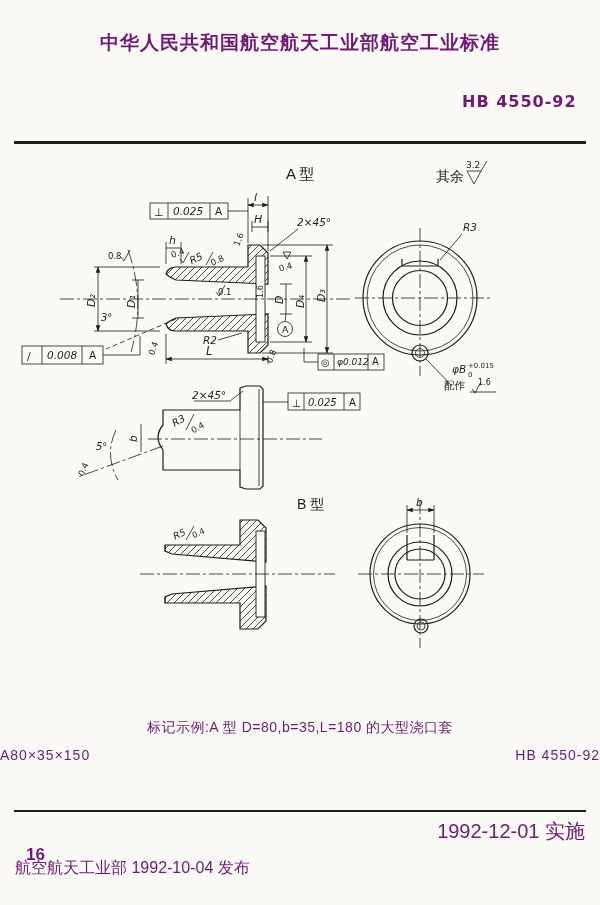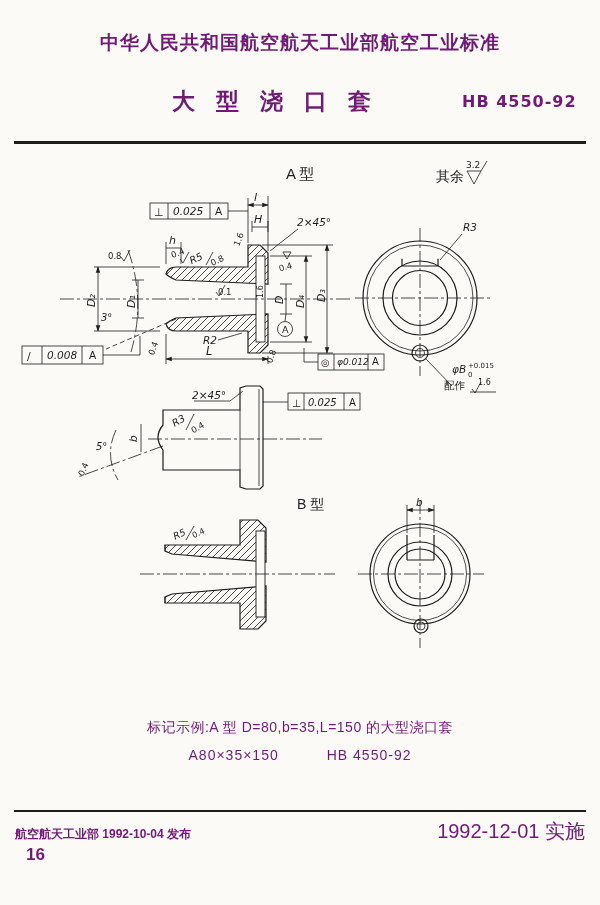--- a/index.html
+++ b/index.html
@@ -6,43 +6,42 @@
   .page{position:relative;width:600px;height:905px;background:#fbfaf7;overflow:hidden;
         font-family:"Liberation Sans", sans-serif;color:#701a75;}
   .abs{position:absolute;}
   .hdr1{top:30px;left:0;right:0;text-align:center;font-size:19px;font-weight:bold;letter-spacing:1px;}
   .title{top:86px;left:172px;font-size:23px;font-weight:bold;letter-spacing:21px;white-space:nowrap;}
   .stdcode{top:92px;left:462px;font-size:16px;font-weight:bold;letter-spacing:1px;
            font-family:"DejaVu Sans", sans-serif;}
   .rule-top{top:141px;left:14px;width:572px;height:3px;background:#1d1d1d;}
   .rule-bot{top:810px;left:14px;width:572px;height:2px;background:#1d1d1d;}
   .ex1{top:719px;left:0;right:0;text-align:center;font-size:14px;letter-spacing:0.5px;}
-  .ex2{top:747px;left:0;right:0;display:flex;justify-content:center;gap:48px;font-size:14px;letter-spacing:1px;}
-  .foot-l{top:826px;left:15px;font-size:12px;font-weight:bold;}
+  .ex2{top:747px;left:0;right:0;display:flex;justify-content:space-between;gap:48px;font-size:14px;letter-spacing:1px;}
+  .foot-l{top:858px;left:15px;font-size:16px;font-weight:normal;}
   .foot-r{top:818px;right:15px;font-size:20px;font-weight:normal;}
   .pageno{top:845px;left:26px;font-size:17px;font-weight:bold;}
   svg{position:absolute;top:0;left:0;}
   svg *{vector-effect:none;}
   .ln{stroke:#1d1d1d;stroke-width:1.2;fill:none;}
   .thin{stroke:#1d1d1d;stroke-width:0.8;fill:none;}
   .cl{stroke:#1d1d1d;stroke-width:0.8;fill:none;stroke-dasharray:14 3 3 3;}
   .dash{stroke:#1d1d1d;stroke-width:0.8;fill:none;stroke-dasharray:5 3;}
   .hat{fill:url(#hatch);stroke:#1d1d1d;stroke-width:1.2;}
   .white{fill:#fbfaf7;stroke:#1d1d1d;stroke-width:0.9;}
   text{fill:#1d1d1d;font-family:"DejaVu Sans", sans-serif;}
   .it{font-style:italic;}
   .cjk{font-family:"Liberation Sans", sans-serif;}
 </style>
 </head>
 <body>
 
 <div class="page">
 
   <div class="abs hdr1">中华人民共和国航空航天工业部航空工业标准</div>
-  <div class="abs title">大型浇口套</div>
   <div class="abs stdcode">HB 4550-92</div>
   <div class="abs rule-top"></div>
 
   <svg width="600" height="905" viewBox="0 0 600 905">
     <defs>
       <pattern id="hatch" patternUnits="userSpaceOnUse" width="7" height="7">
         <path d="M0,7 L7,0" stroke="#1d1d1d" stroke-width="0.8"></path>
       </pattern>
       <marker id="arr" viewBox="0 0 10 10" refX="9" refY="5" markerWidth="8" markerHeight="8" orient="auto-start-reverse">
         <path d="M0,1.5 L10,5 L0,8.5 Z" fill="#1d1d1d"></path>
@@ -224,21 +223,21 @@
       <circle class="ln" cx="420" cy="574" r="25"></circle>
       <path class="ln" d="M407,535 L407,560 M434,535 L434,560 M407,560 L434,560"></path>
       <path class="thin" d="M407,533 L407,505 M434,533 L434,505"></path>
       <path class="thin" d="M407,510 L434,510" marker-start="url(#arr)" marker-end="url(#arr)"></path>
       <text class="it" x="416" y="506" font-size="10.5">b</text>
       <circle class="ln" cx="421" cy="626" r="7"></circle>
       <circle class="thin" cx="421" cy="626" r="4"></circle>
     </g>
   </svg>
 
-  <div class="abs ex1">标记示例:A 型 D=80,b=35,L=150 的大型浇口套</div>
+  <div class="abs ex1">标记示例:A 型 D=80,b=35,L=180 的大型浇口套</div>
   <div class="abs ex2">
     <span>A80×35×150</span>
     <span>HB 4550-92</span>
   </div>
 
   <div class="abs rule-bot"></div>
   <div class="abs foot-l">航空航天工业部 1992-10-04 发布</div>
   <div class="abs foot-r">1992-12-01 实施</div>
   <div class="abs pageno">16</div>
 

